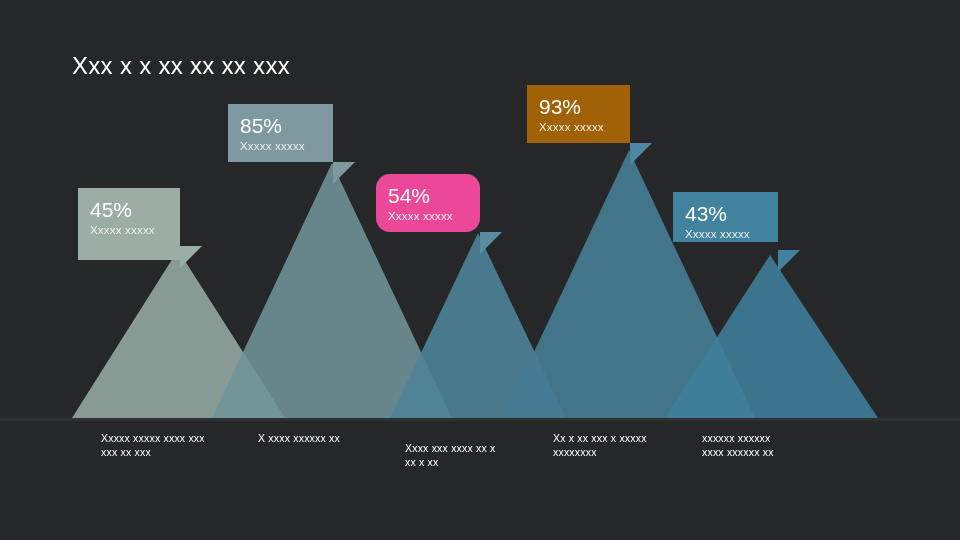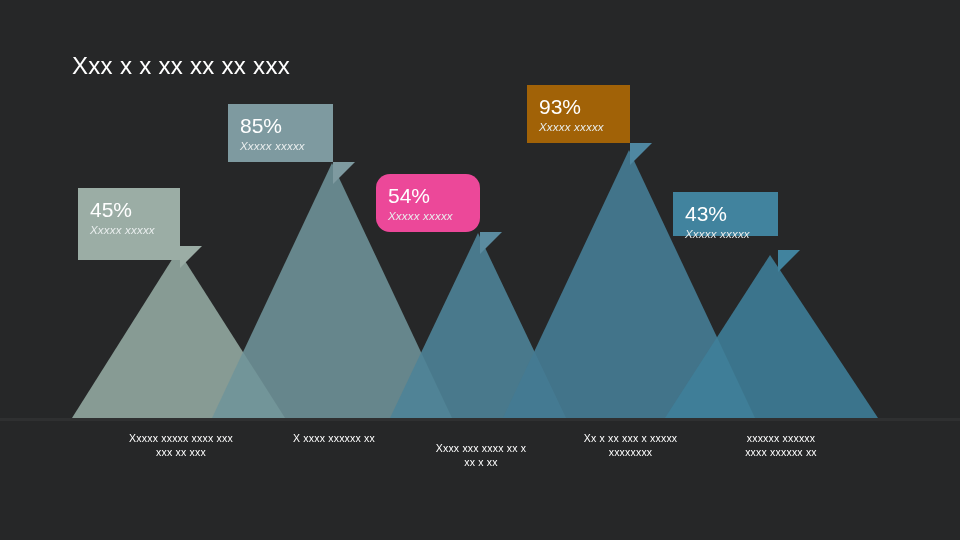--- a/index.html
+++ b/index.html
@@ -41,31 +41,30 @@
     color:#ffffff;
     font-weight:400;
   }
   .callout .sub{
     display:block;
     font-size:11.5px;
     line-height:15px;
     color:#e9eeee;
     margin-top:2px;
     letter-spacing:0.2px;
-    font-style:italic;
   }
   .tail{
     position:absolute;
     width:0;height:0;
     border-style:solid;
   }
 
   .axis-label{
     position:absolute;
-    text-align:center;
+    text-align:left;
     font-size:10.5px;
     line-height:14px;
     color:#ffffff;
     letter-spacing:0.2px;
   }
 </style>
 </head>
 <body>
 
 <div id="stage">
@@ -104,21 +103,21 @@
     <span class="sub">Xxxxx xxxxx</span>
     <span class="tail" style="left:104px;top:58px;border-width:0 0 22px 22px;border-color:transparent transparent transparent #5b8ba0;"></span>
   </div>
 
   <div class="callout" style="left:527px;top:85px;width:103px;height:58px;background:#a16207;">
     <span class="pct">93%</span>
     <span class="sub">Xxxxx xxxxx</span>
     <span class="tail" style="left:103px;top:58px;border-width:0 0 22px 22px;border-color:transparent transparent transparent #4f87a1;"></span>
   </div>
 
-  <div class="callout" style="left:673px;top:192px;width:105px;height:44px;background:#41839e;">
+  <div class="callout" style="left:673px;top:192px;width:105px;height:50px;background:#41839e;">
     <span class="pct">43%</span>
     <span class="sub">Xxxxx xxxxx</span>
     <span class="tail" style="left:105px;top:58px;border-width:0 0 22px 22px;border-color:transparent transparent transparent #41839e;"></span>
   </div>
 
   <div class="axis-label" style="left:101px;top:431px;width:160px;">
     <div>Xxxxx xxxxx xxxx xxx</div>
     <div>xxx xx xxx</div>
   </div>
 

